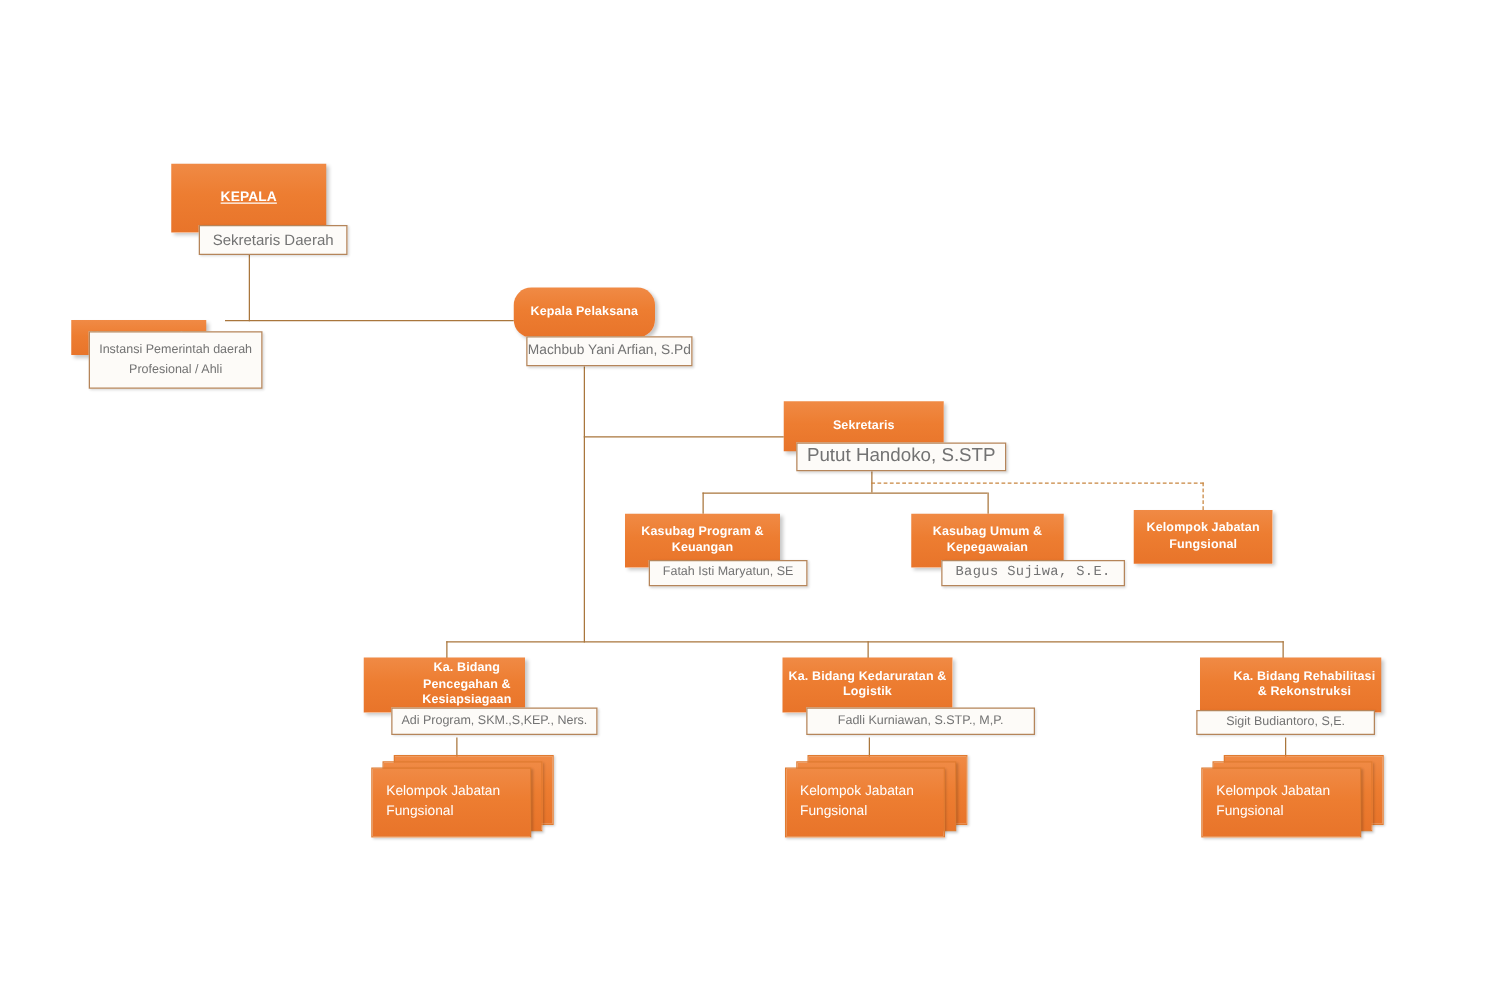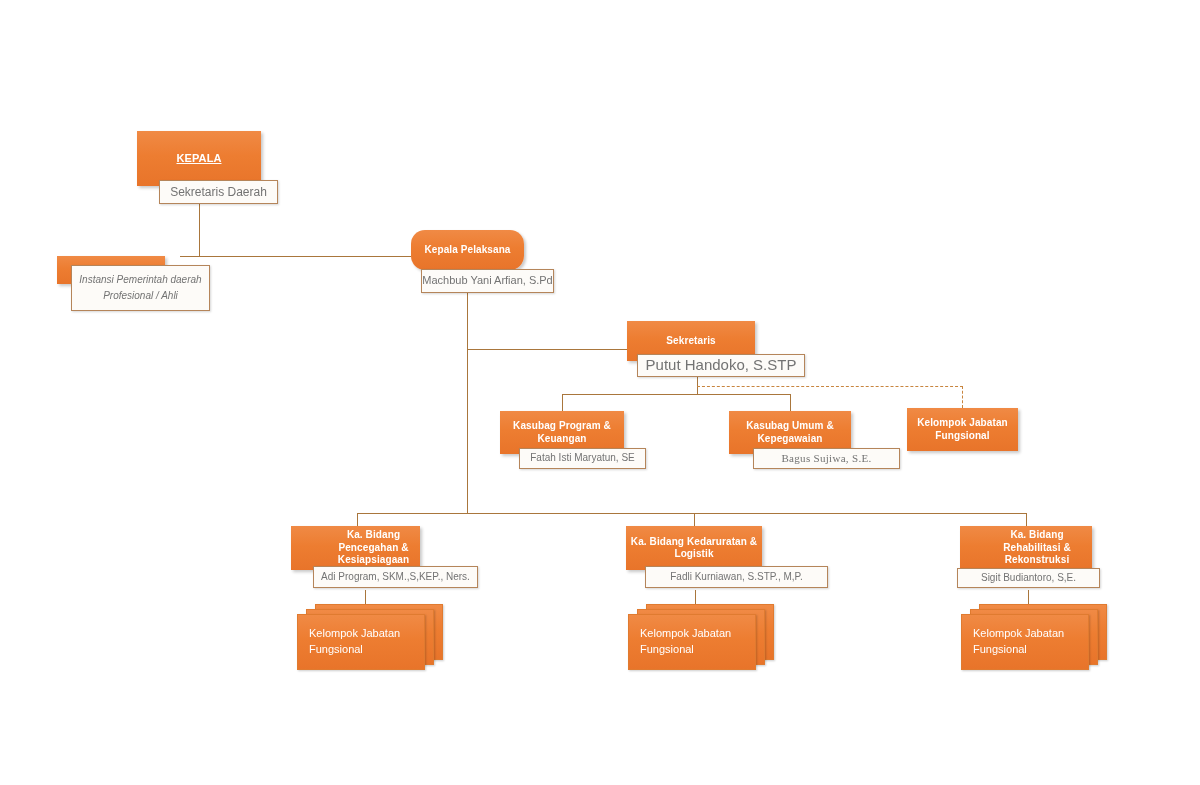--- a/index.html
+++ b/index.html
@@ -45,24 +45,24 @@
     align-items: center;
     justify-content: center;
     text-align: center;
     box-sizing: border-box;
     padding: 1px 5px;
     line-height: 1.25;
     box-shadow: 1px 1px 2px rgba(0,0,0,0.16);
     white-space: nowrap;
   }
   .nbox.serifish {
-    font-family: Liberation Serif, serif;
+    font-family: Liberation Mono, monospace;
     letter-spacing: 0.3px;
   }
-  .nbox.multiline { white-space: normal; font-style: italic; }
+  .nbox.multiline { white-space: normal; }
 
   
   .ln {
     position: absolute;
     background: #A9763C;
   }
   .ln.h { height: 1px; }
   .ln.v { width: 1px; }
 
   .dash-h {
@@ -190,21 +190,21 @@
     <span>Adi Program, SKM.,S,KEP., Ners.</span>
   </div>
 
   <div class="obox" style="left:626px; top:526px; width:136px; height:44px; font-size:10px;">
     <span>Ka. Bidang Kedaruratan &amp; Logistik</span>
   </div>
   <div class="nbox" style="left:645px; top:566px; width:183px; height:22px; font-size:10px;">
     <span>Fadli Kurniawan, S.STP., M,P.</span>
   </div>
 
-  <div class="obox" style="left:960px; top:526px; width:132px; height:44px; font-size:10px;padding-left:26px;">
+  <div class="obox" style="left:960px; top:526px; width:145px; height:44px; font-size:10px;padding-left:26px;">
     <span>Ka. Bidang Rehabilitasi &amp; Rekonstruksi</span>
   </div>
   <div class="nbox" style="left:957px; top:568px; width:143px; height:20px; font-size:10px;">
     <span>Sigit Budiantoro, S,E.</span>
   </div>
 
   <div class="stack" style="left:297px; top:604px;">
     <div class="layer l3"></div>
     <div class="layer l2"></div>
     <div class="layer l1"></div>

